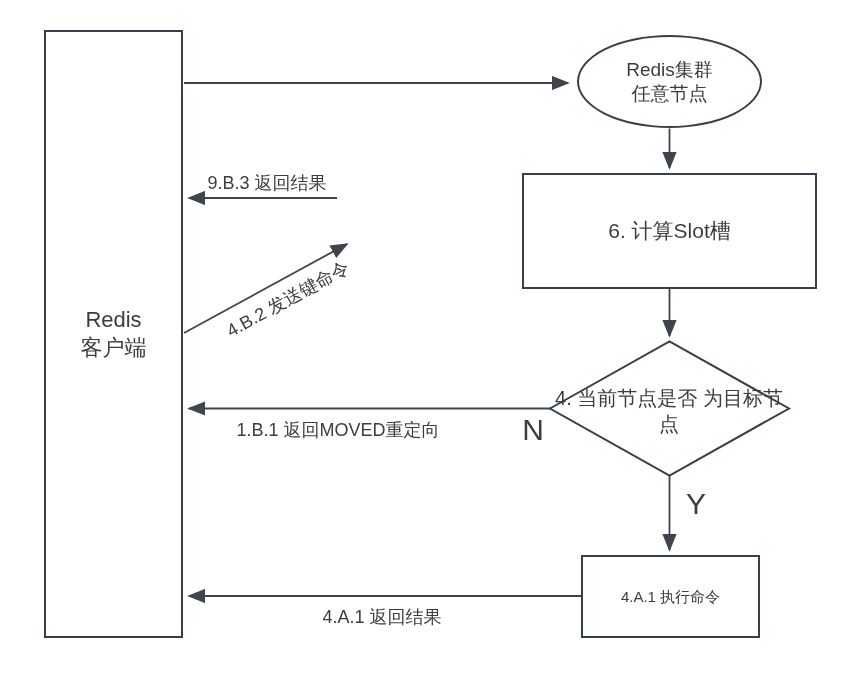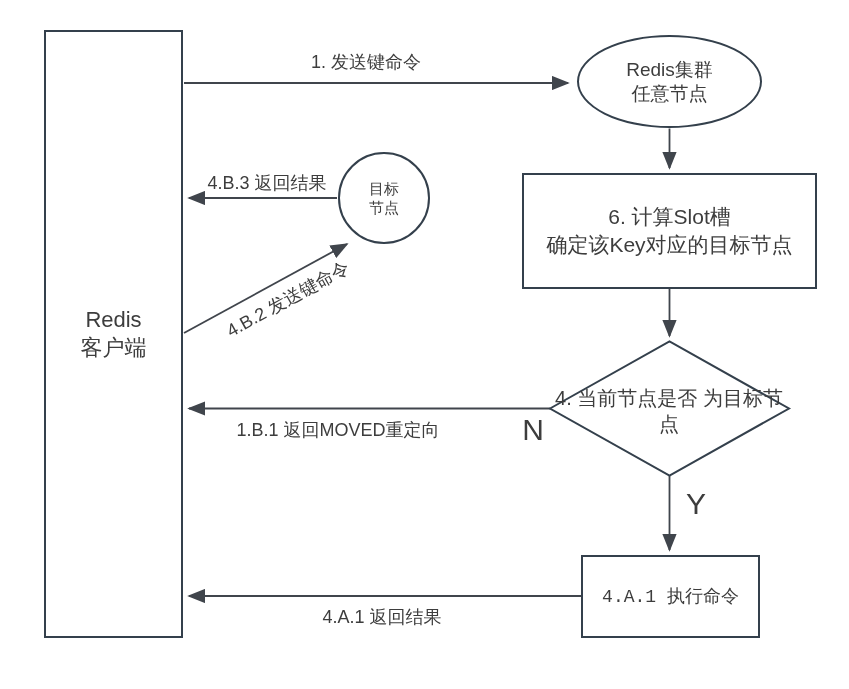--- a/index.html
+++ b/index.html
@@ -45,21 +45,21 @@
     display: flex;
     flex-direction: column;
     align-items: center;
     justify-content: center;
     text-align: center;
   }
   .node .ln { display: block; }
   .client-box   { left: 44px;  top: 30px;  width: 139px; height: 608px; font-size: 22px; line-height: 28px; }
   .cluster-ellipse { left: 577px; top: 35px; width: 185px; height: 93px; border-radius: 50%; font-size: 19px; line-height: 24px; }
   .slot-box     { left: 522px; top: 173px; width: 295px; height: 116px; font-size: 21px; line-height: 28px; }
-  .execute-box  { left: 581px; top: 555px; width: 179px; height: 83px;  font-size: 18px; line-height: 26px; font-family: Liberation Mono, monospace; }
+  .execute-box  { left: 581px; top: 555px; width: 179px; height: 83px;  font-size: 15px; line-height: 26px; }
   .target-circle{ left: 338px; top: 152px; width: 92px;  height: 92px;  border-radius: 50%; font-size: 15px; line-height: 19px; }
   .decision-label {
     position: absolute;
     left: 669px; top: 411px;
     width: 230px;
     transform: translate(-50%,-50%);
     text-align: center;
     font-size: 20px; line-height: 26px;
   }
   .edge-label {
@@ -111,39 +111,33 @@
     <span class="ln">任意节点</span>
   </div>
 
   <div class="node client-box">
     <span class="ln">Redis</span>
     <span class="ln">客户端</span>
   </div>
 
   <div class="node slot-box">
     <span class="ln">6. 计算Slot槽</span>
-    <span class="ln">确定该Key对应的目标节点</span>
   </div>
 
   <div class="decision-label">
     <span class="ln">4. 当前节点是否</span>
     <span class="ln">为目标节点</span>
   </div>
 
   <div class="node execute-box">
     <span class="ln">4.A.1 执行命令</span>
   </div>
 
-  <div class="node target-circle">
-    <span class="ln">目标</span>
-    <span class="ln">节点</span>
-  </div>
 
-  <div class="edge-label lbl-send">1. 发送键命令</div>
-  <div class="edge-label lbl-b3">4.B.3 返回结果</div>
+  <div class="edge-label lbl-b3">9.B.3 返回结果</div>
   <div class="edge-label lbl-b2">4.B.2 发送键命令</div>
   <div class="edge-label lbl-b1">1.B.1 返回MOVED重定向</div>
   <div class="edge-label lbl-a1return">4.A.1 返回结果</div>
 
   <div class="branch-label lbl-n">N</div>
   <div class="branch-label lbl-y">Y</div>
 
 </div>
 
 </body></html>

